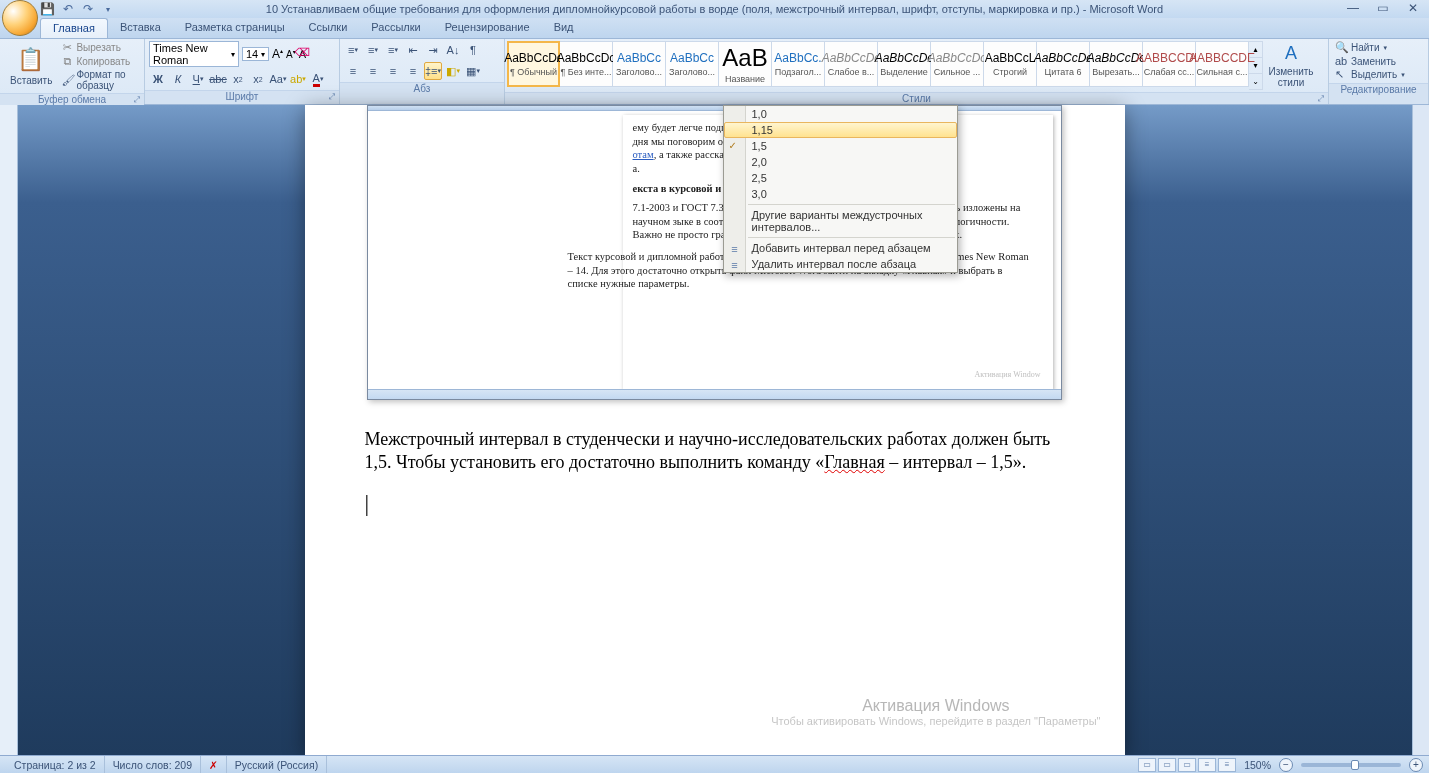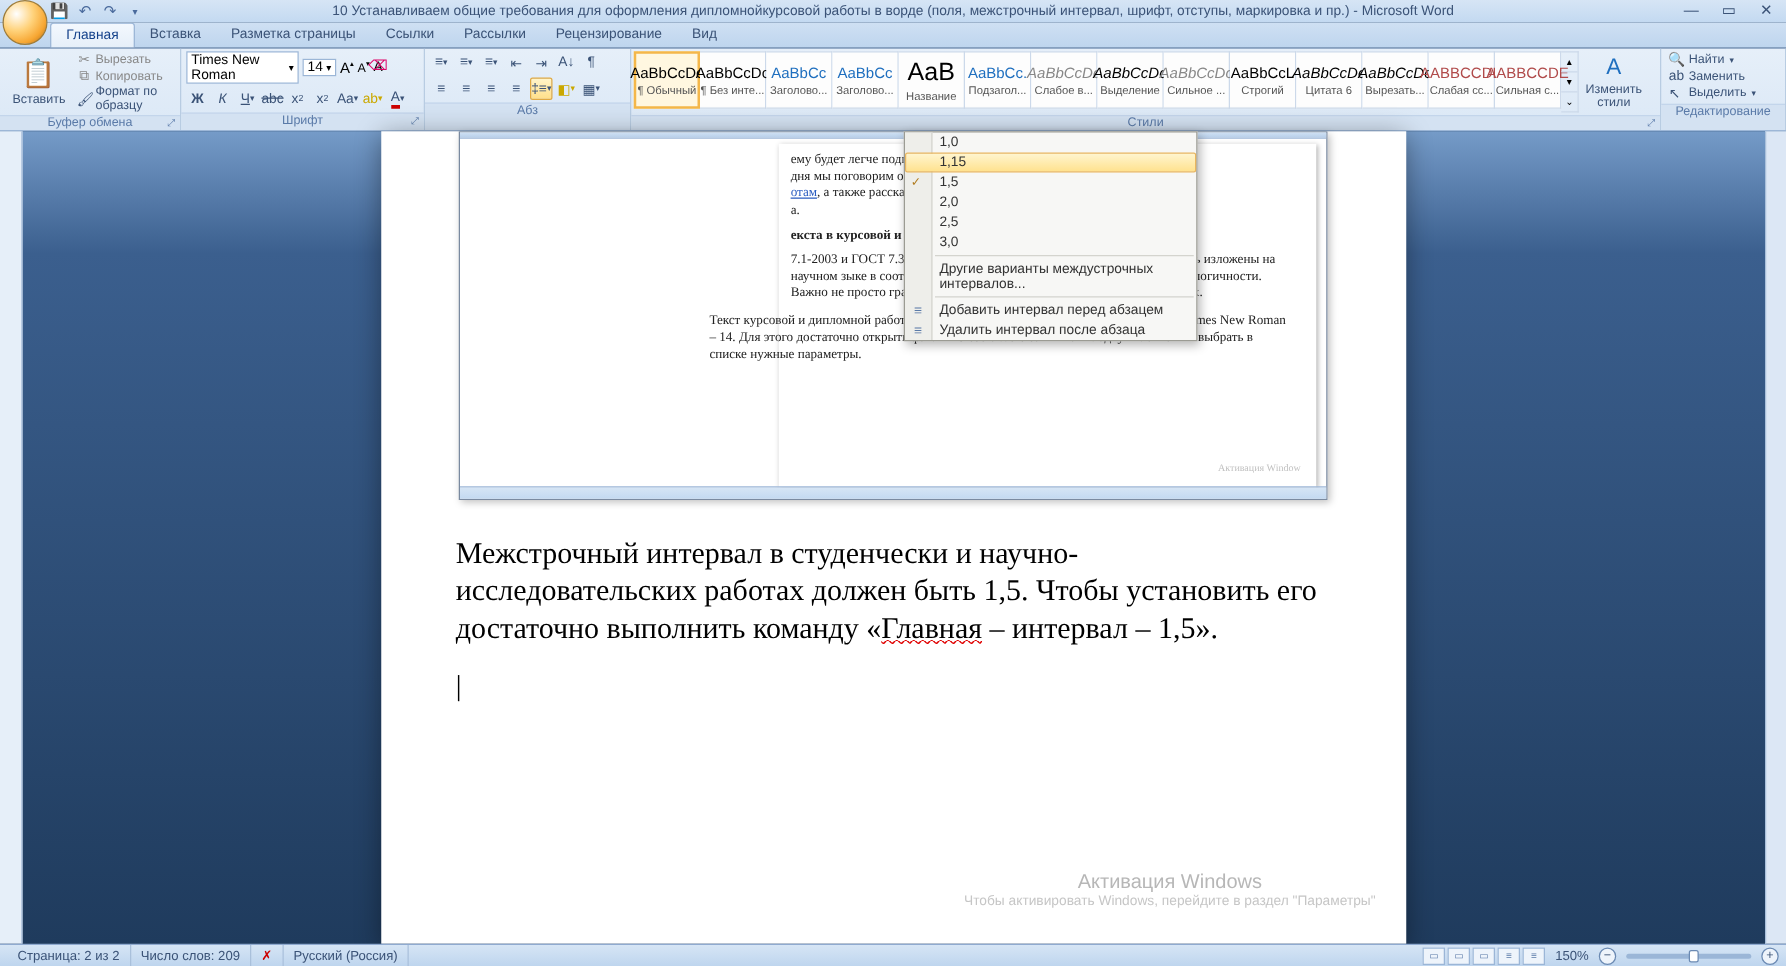--- a/index.html
+++ b/index.html
@@ -288,21 +288,21 @@
   }
   .dropdown .dd-icon {
     position:absolute; left:3px; top:1px; width:16px; height:16px;
     font-size:11px;
     display:flex; align-items:center; justify-content:center;
     color:#5a7aa8;
   }
 
   .body-text {
     font-family:"Times New Roman", serif;
-    font-size:24px;
+    font-size:18px;
     color:#000;
     margin:28px 70px 0 60px;
     line-height:1.25;
   }
   .body-text .wavy {
     text-decoration: underline wavy #e00000;
     text-decoration-thickness:1px;
   }
   .cursor-line {
     font-family:"Times New Roman",serif;
@@ -502,21 +502,21 @@
           </div>
           <div class="style-item">
             <div class="preview" style="color: rgb(31, 111, 191);">AaBbCc</div>
             <div>Заголово...</div>
           </div>
           <div class="style-item">
             <div class="preview" style="color: rgb(31, 111, 191);">AaBbCc</div>
             <div>Заголово...</div>
           </div>
           <div class="style-item">
-            <div class="preview" style="color: rgb(0, 0, 0); font-size: 20px;">AaB</div>
+            <div class="preview" style="color: rgb(0, 0, 0); font-size: 24px;">AaB</div>
             <div>Название</div>
           </div>
           <div class="style-item">
             <div class="preview" style="color: rgb(31, 111, 191);">AaBbCc.</div>
             <div>Подзагол...</div>
           </div>
           <div class="style-item">
             <div class="preview" style="color: rgb(136, 136, 136); font-style: italic;">AaBbCcDc</div>
             <div>Слабое в...</div>
           </div>

